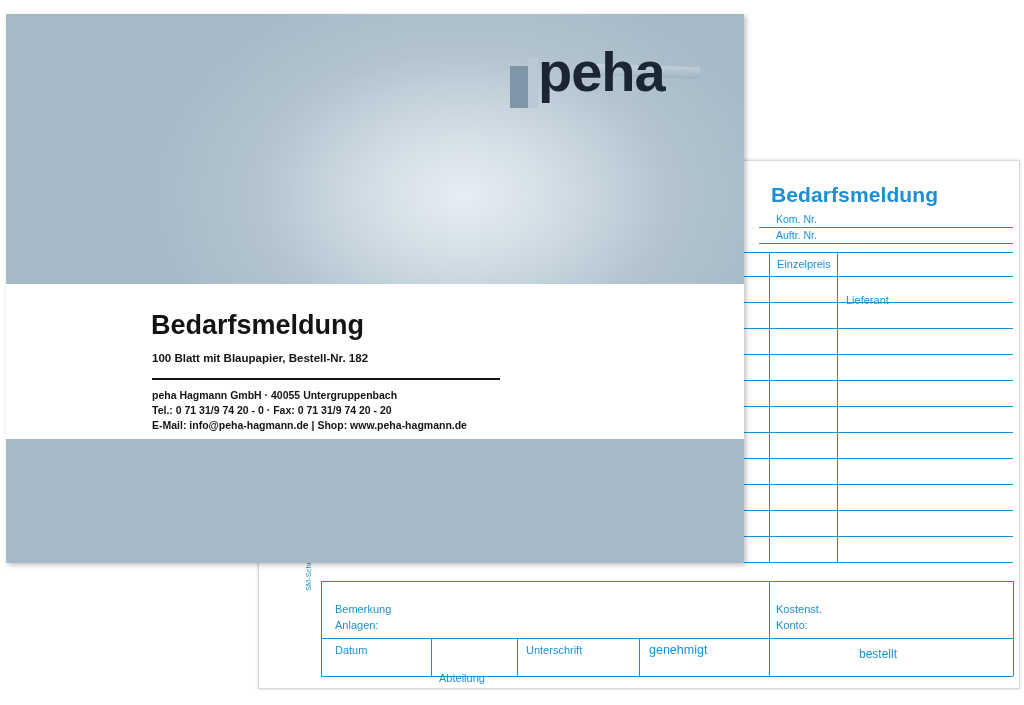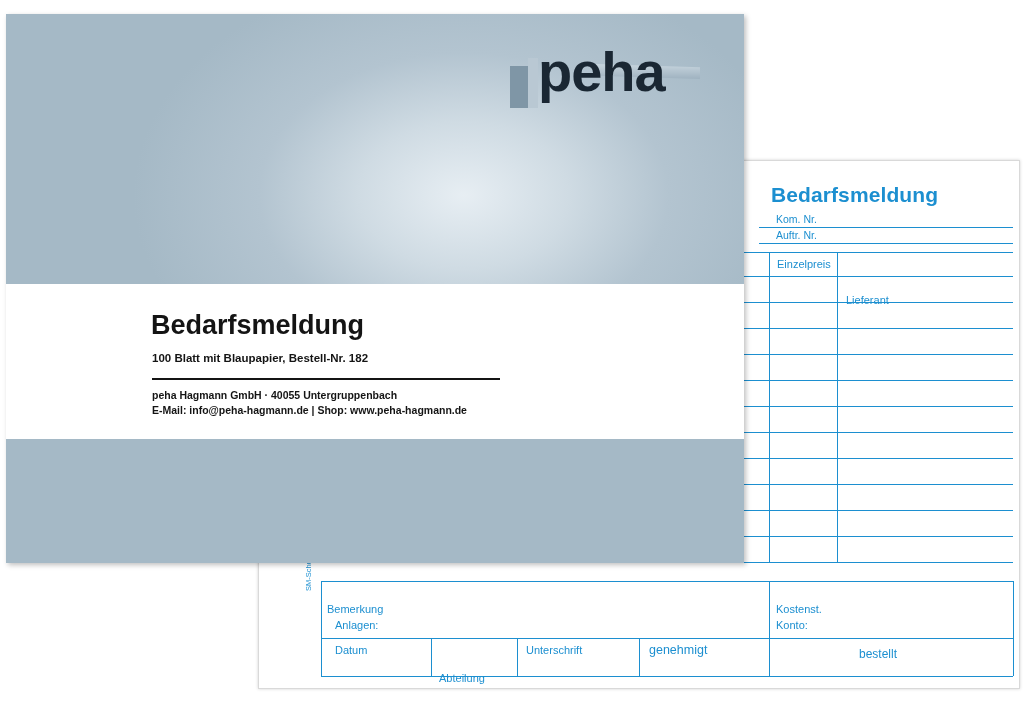--- a/index.html
+++ b/index.html
@@ -235,21 +235,21 @@
     <div class="hline" style="left:62px; top:420px; width:692px;"></div>
     <div class="hline" style="left:62px; top:477px; width:692px;"></div>
     <div class="hline" style="left:62px; top:515px; width:692px;"></div>
     <div class="vline" style="left:62px; top:420px; height:95px;"></div>
     <div class="vline" style="left:172px; top:477px; height:38px;"></div>
     <div class="vline" style="left:258px; top:477px; height:38px;"></div>
     <div class="vline" style="left:380px; top:477px; height:38px;"></div>
     <div class="vline" style="left:510px; top:420px; height:95px;"></div>
     <div class="vline" style="left:754px; top:420px; height:95px;"></div>
 
-    <div class="field-label" style="left:68px; top:442px;text-align:right;">Bemerkung</div>
+    <div class="field-label" style="left:76px; top:442px;text-align:right;">Bemerkung</div>
     <div class="field-label" style="left:76px; top:458px;">Anlagen:</div>
     <div class="field-label" style="left:517px; top:442px;">Kostenst.</div>
     <div class="field-label" style="left:517px; top:458px;">Konto:</div>
     <div class="field-label" style="left:76px; top:483px;">Datum</div>
     <div class="field-label" style="left:180px; top:483px;margin-top:28px;">Abteilung</div>
     <div class="field-label" style="left:267px; top:483px;">Unterschrift</div>
     <div class="field-label" style="left:390px; top:482px; font-size:12.5px;text-align:right;">genehmigt</div>
     <div class="field-label" style="left:600px; top:486px; font-size:12px;">bestellt</div>
 
     <div class="side-code">SM-Schulung 2-fach</div>
@@ -267,15 +267,16 @@
   </div>
 
   <div class="cover-band"></div>
 
   <div class="cover-title">Bedarfsmeldung</div>
   <div class="cover-sub">100 Blatt mit Blaupapier, Bestell-Nr. 182</div>
   <div class="cover-rule"></div>
 
   <div class="cover-addr">
     <div>peha Hagmann GmbH · 40055 Untergruppenbach</div>
+    <div>Tel.: 0 71 31/9 74 20 - 0 · Fax: 0 71 31/9 74 20 - 20</div>
     <div>E-Mail: info@peha-hagmann.de | Shop: www.peha-hagmann.de</div>
   </div>
 </div>
 
 </body></html>

